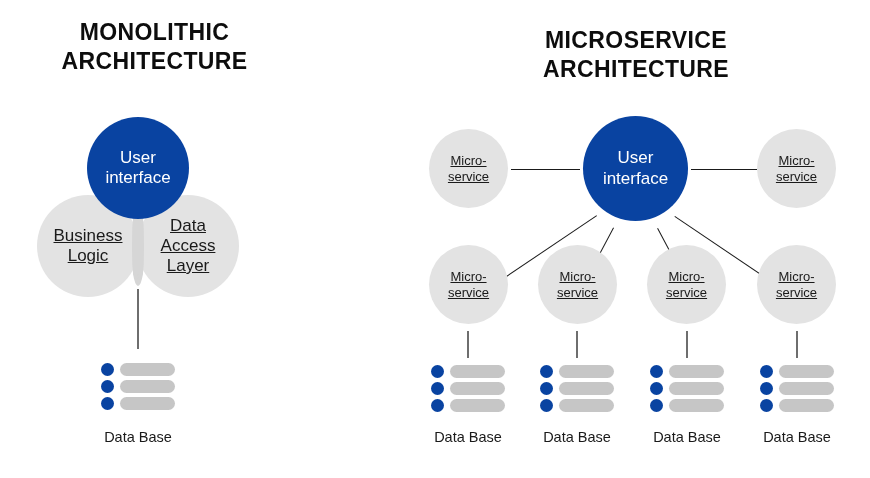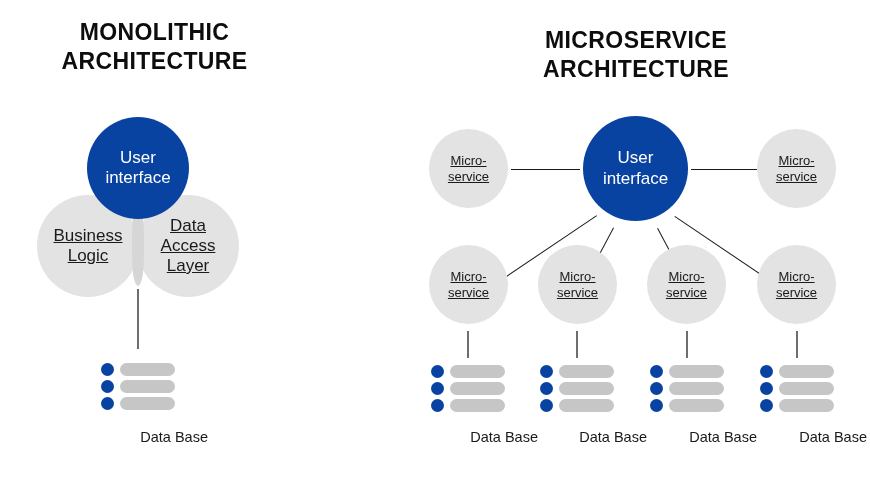--- a/index.html
+++ b/index.html
@@ -120,21 +120,21 @@
     margin-left: 6px;
     width: 55px;
     height: 13px;
     border-radius: 7px;
     background: #c6c6c6;
     flex: 0 0 auto;
   }
   .db-label {
     position: absolute;
     width: 140px;
-    text-align: right;
+    text-align: center;
     font-size: 14.5px;
     color: #1a1a1a;
     white-space: nowrap;
   }
 </style>
 </head>
 <body>
 
 <div id="canvas">
 

